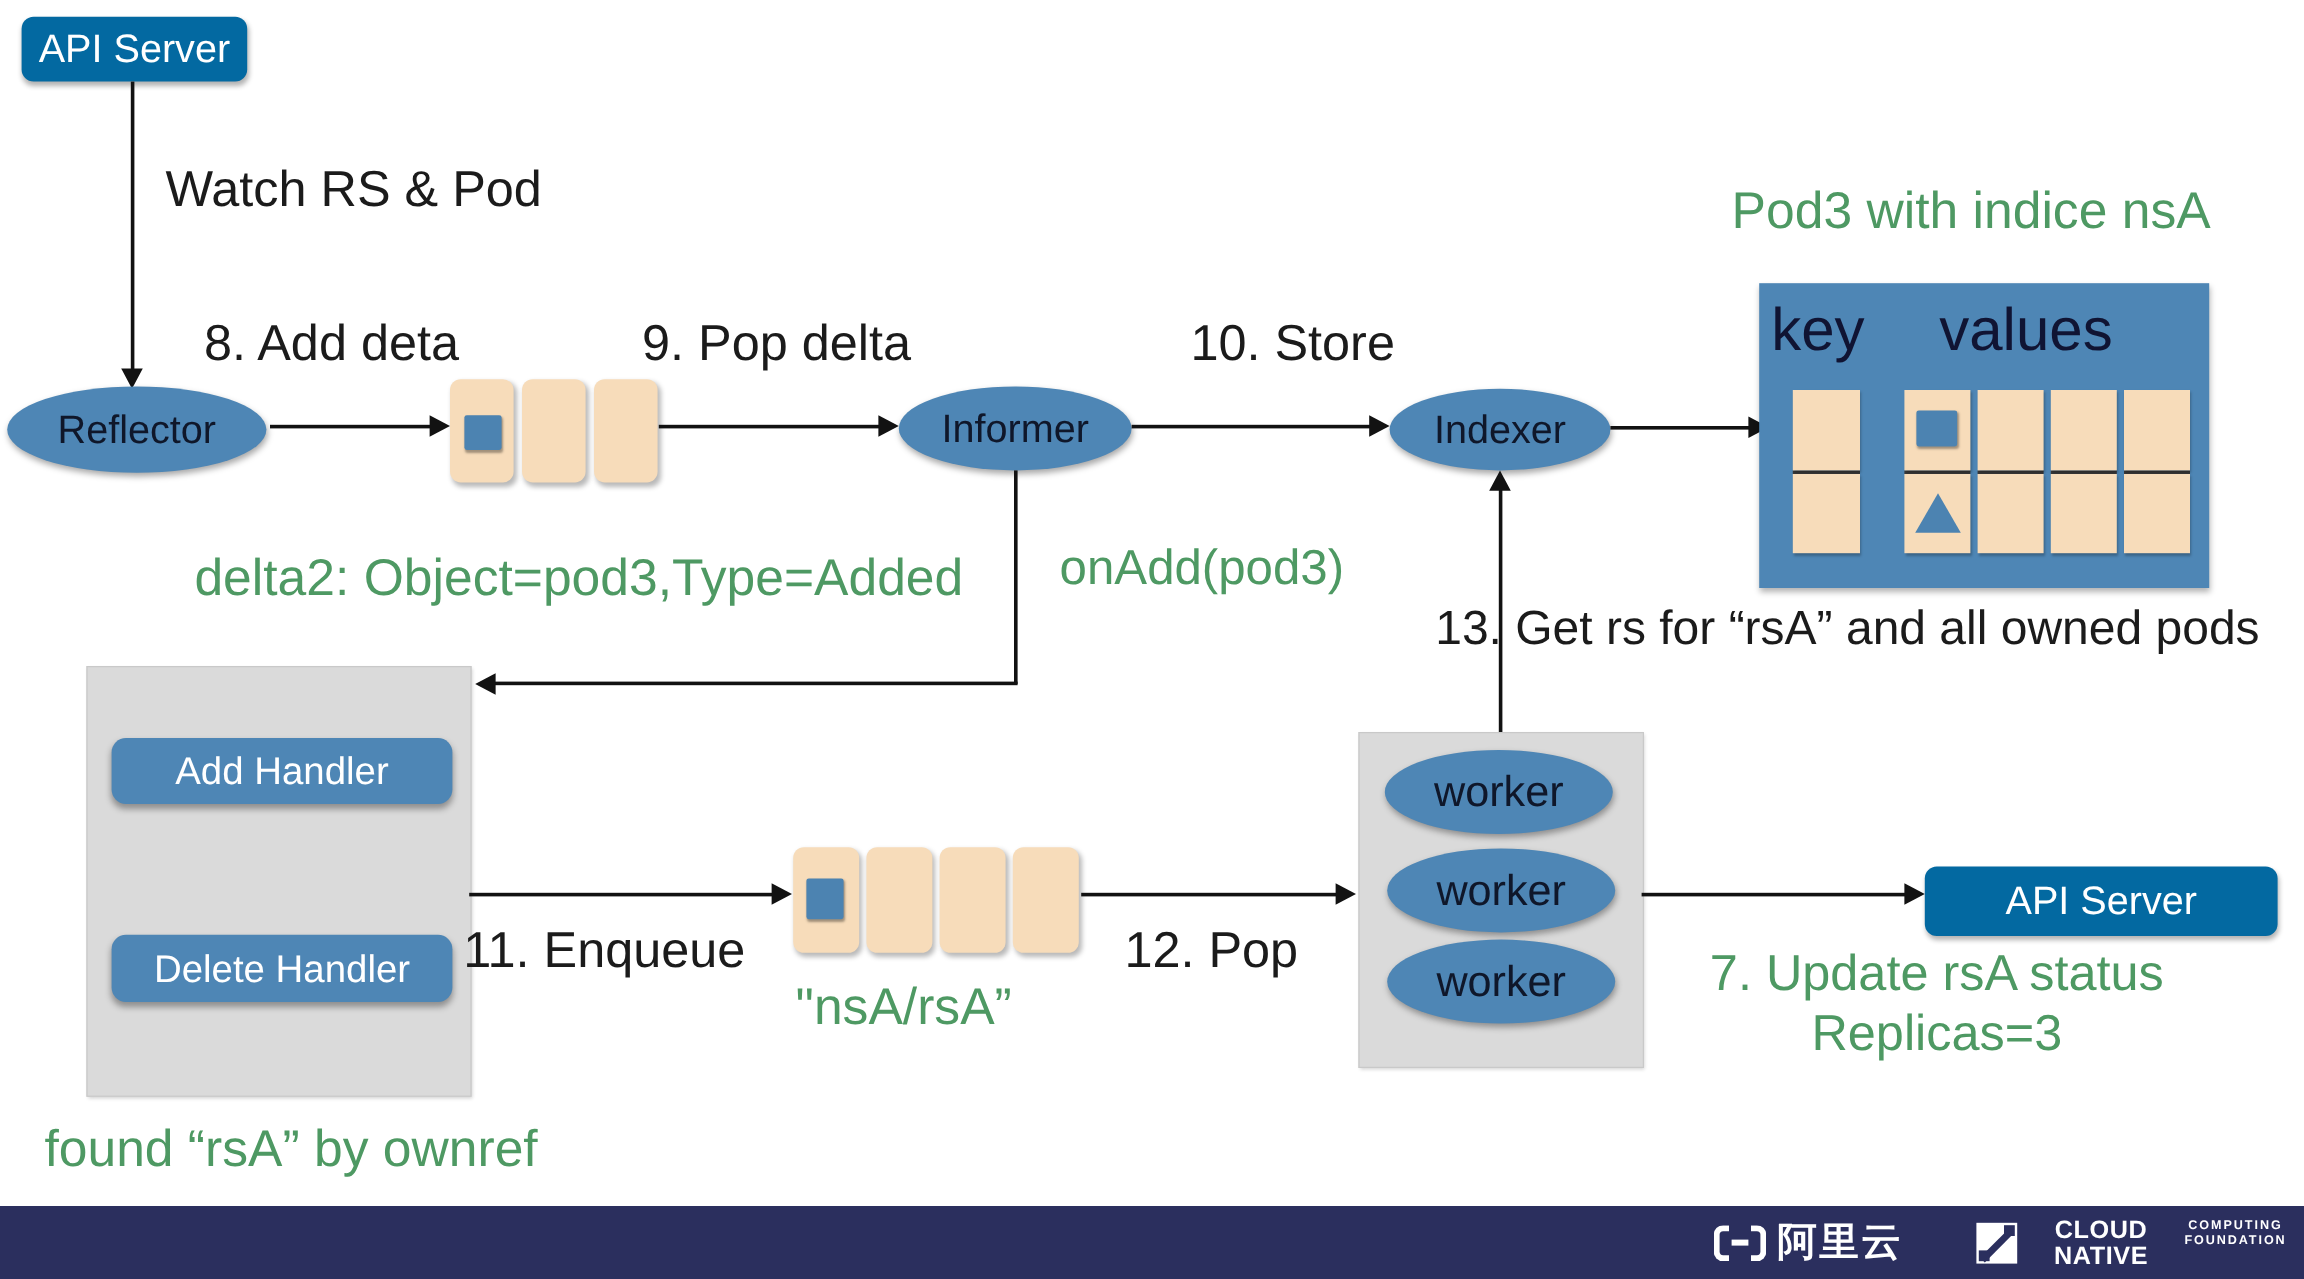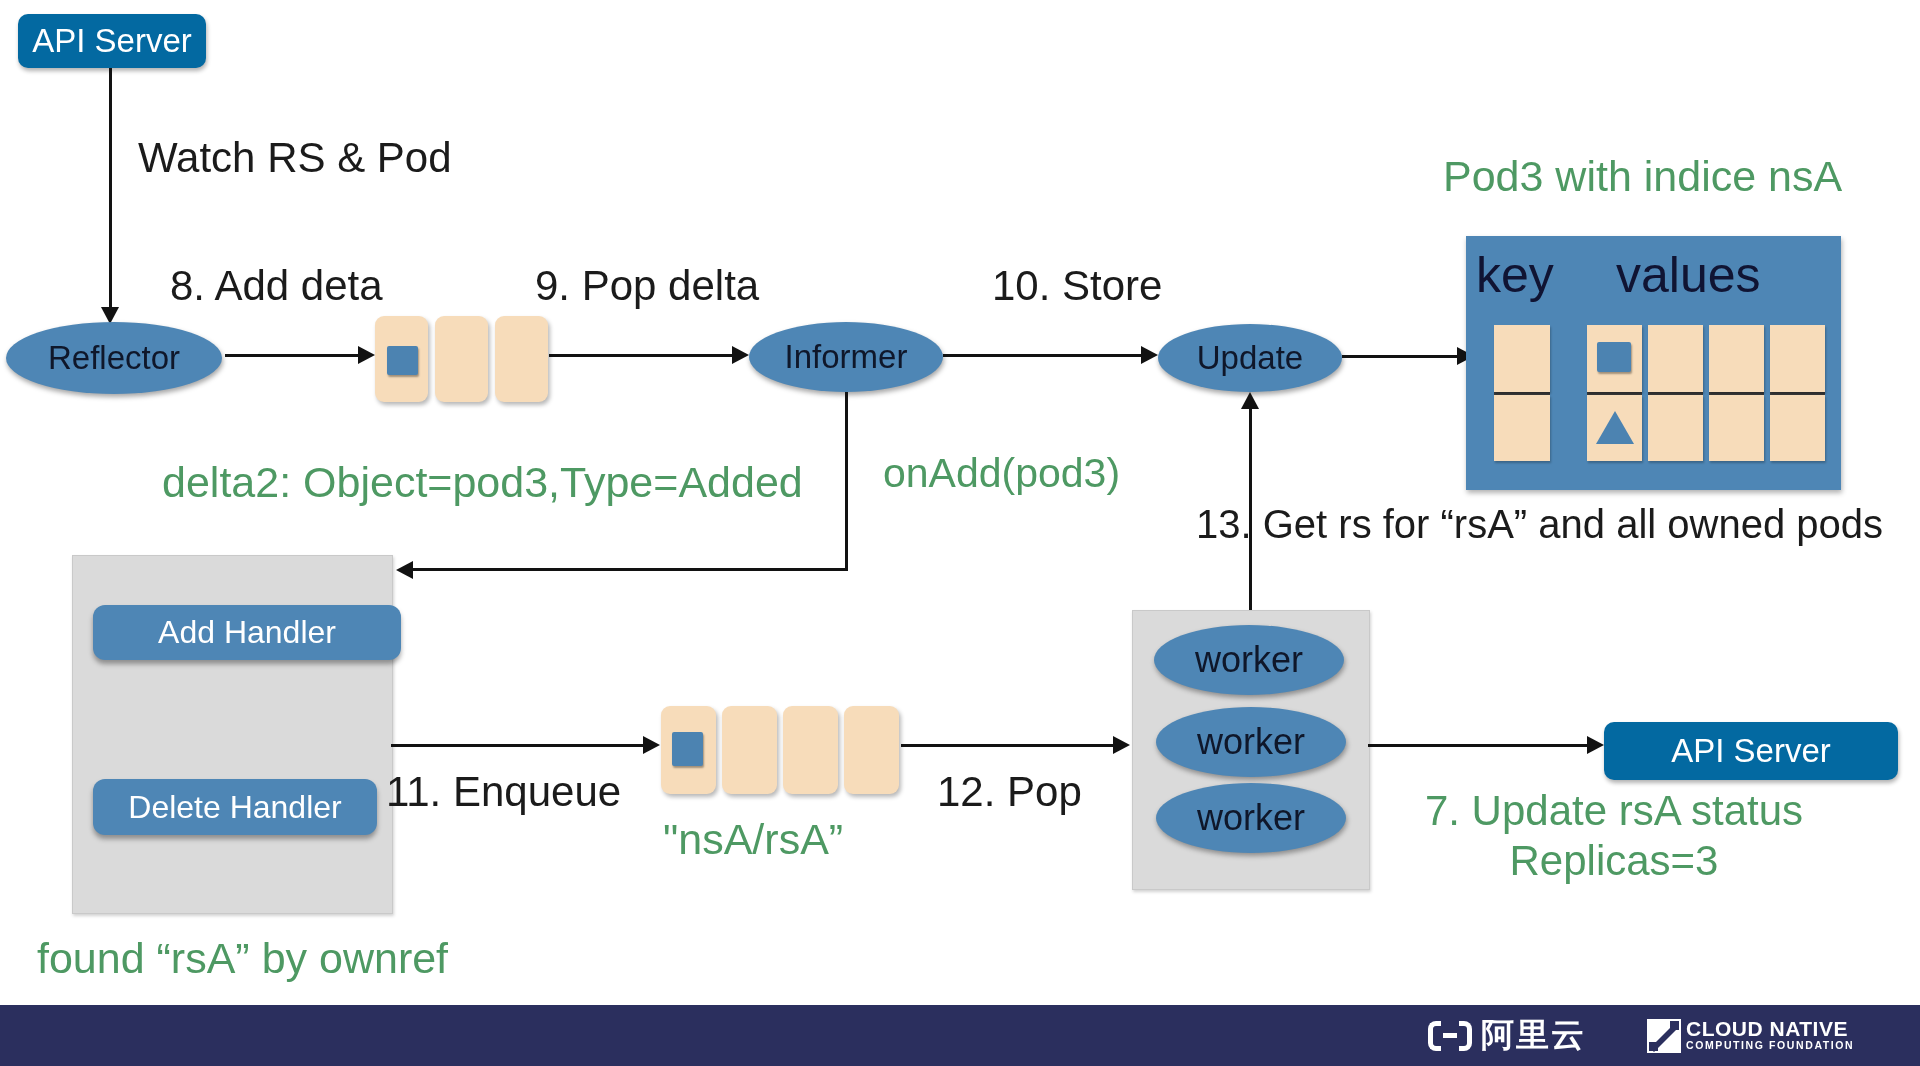--- a/index.html
+++ b/index.html
@@ -85,21 +85,21 @@
   <div class="ah r" style="left:732px;top:346px;"></div>
 
   <div class="ell" style="left:749px;top:322px;width:194px;height:70px;">
     <span style="font-size:33px;">Informer</span>
   </div>
 
   <div class="hline" style="left:943px;top:354px;width:199px;"></div>
   <div class="ah r" style="left:1141px;top:346px;"></div>
 
   <div class="ell" style="left:1158px;top:324px;width:184px;height:68px;">
-    <span style="font-size:33px;">Update</span>
+    <span style="font-size:33px;">Indexer</span>
   </div>
 
   <div class="hline" style="left:1342px;top:355px;width:116px;"></div>
   <div class="ah r" style="left:1457px;top:347px;"></div>
 
   <div class="green" style="left:1443px;top:152px;">Pod3 with indice nsA</div>
 
   <div id="indexTable">
     <div class="hdr" style="left:10px;top:10px;">key</div>
     <div class="hdr" style="left:150px;top:10px;">values</div>
@@ -135,21 +135,21 @@
   </div>
 
   <div class="green" style="left:162px;top:458px;">delta2: Object=pod3,Type=Added</div>
   <div class="green" style="left:883px;top:450px;font-size:41px;">onAdd(pod3)</div>
 
   <div class="vline" style="left:845px;top:392px;height:178px;"></div>
   <div class="hline" style="left:412px;top:568px;width:436px;"></div>
   <div class="ah l" style="left:396px;top:561px;"></div>
 
   <div class="panel" style="left:72px;top:555px;width:319px;height:357px;">
-    <div class="hbtn" style="left:20px;top:49px;width:308px;height:55px;">
+    <div class="hbtn" style="left:20px;top:59px;width:284px;height:55px;">
       <span>Add Handler</span>
     </div>
     <div class="hbtn" style="left:20px;top:223px;width:284px;height:56px;">
       <span>Delete Handler</span>
     </div>
   </div>
 
   <div class="hline" style="left:391px;top:744px;width:253px;"></div>
   <div class="ah r" style="left:643px;top:736px;"></div>
   <div class="lbl" style="left:386px;top:768px;">11. Enqueue</div>
@@ -205,20 +205,20 @@
     </div>
     <div class="flogo" style="left:1646px;top:0;height:61px;">
       <span style="display:flex;">
         <svg width="36" height="36" viewBox="0 0 36 36">
           <rect x="1" y="1" width="34" height="34" fill="#ffffff"></rect>
           <path d="M4 32 L28 8 L32 12 L8 36 Z" fill="#2b2f5e" transform="translate(0,-2)"></path>
           <rect x="24" y="3" width="9" height="9" fill="#2b2f5e"></rect>
           <rect x="3" y="24" width="9" height="9" fill="#2b2f5e"></rect>
         </svg>
       </span>
-      <span style="display:flex;flex-direction:column;margin-left:4px;">
+      <span style="display:flex;flex-direction:row;margin-left:14px;text-align:center;">
         <span class="cncf-text1">CLOUD NATIVE</span>
         <span class="cncf-text2">COMPUTING FOUNDATION</span>
       </span>
     </div>
   </div>
 
 </div>
 
 </body></html>

